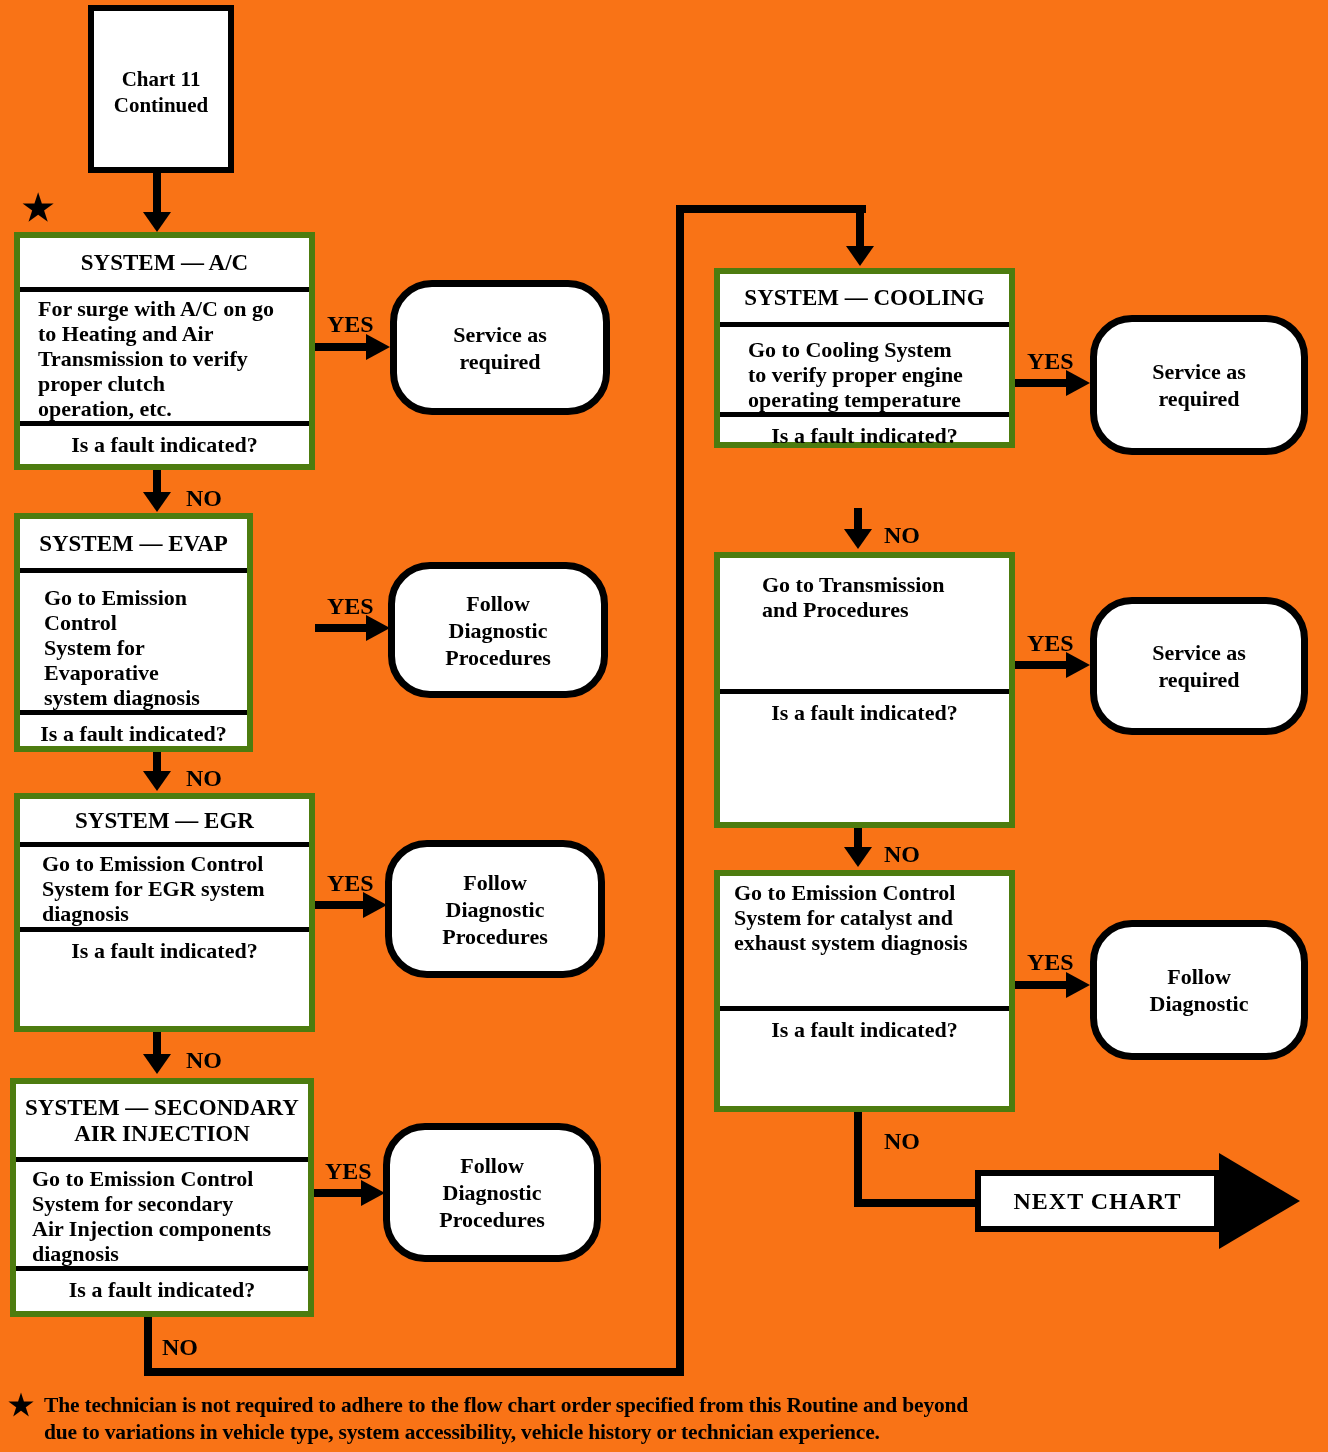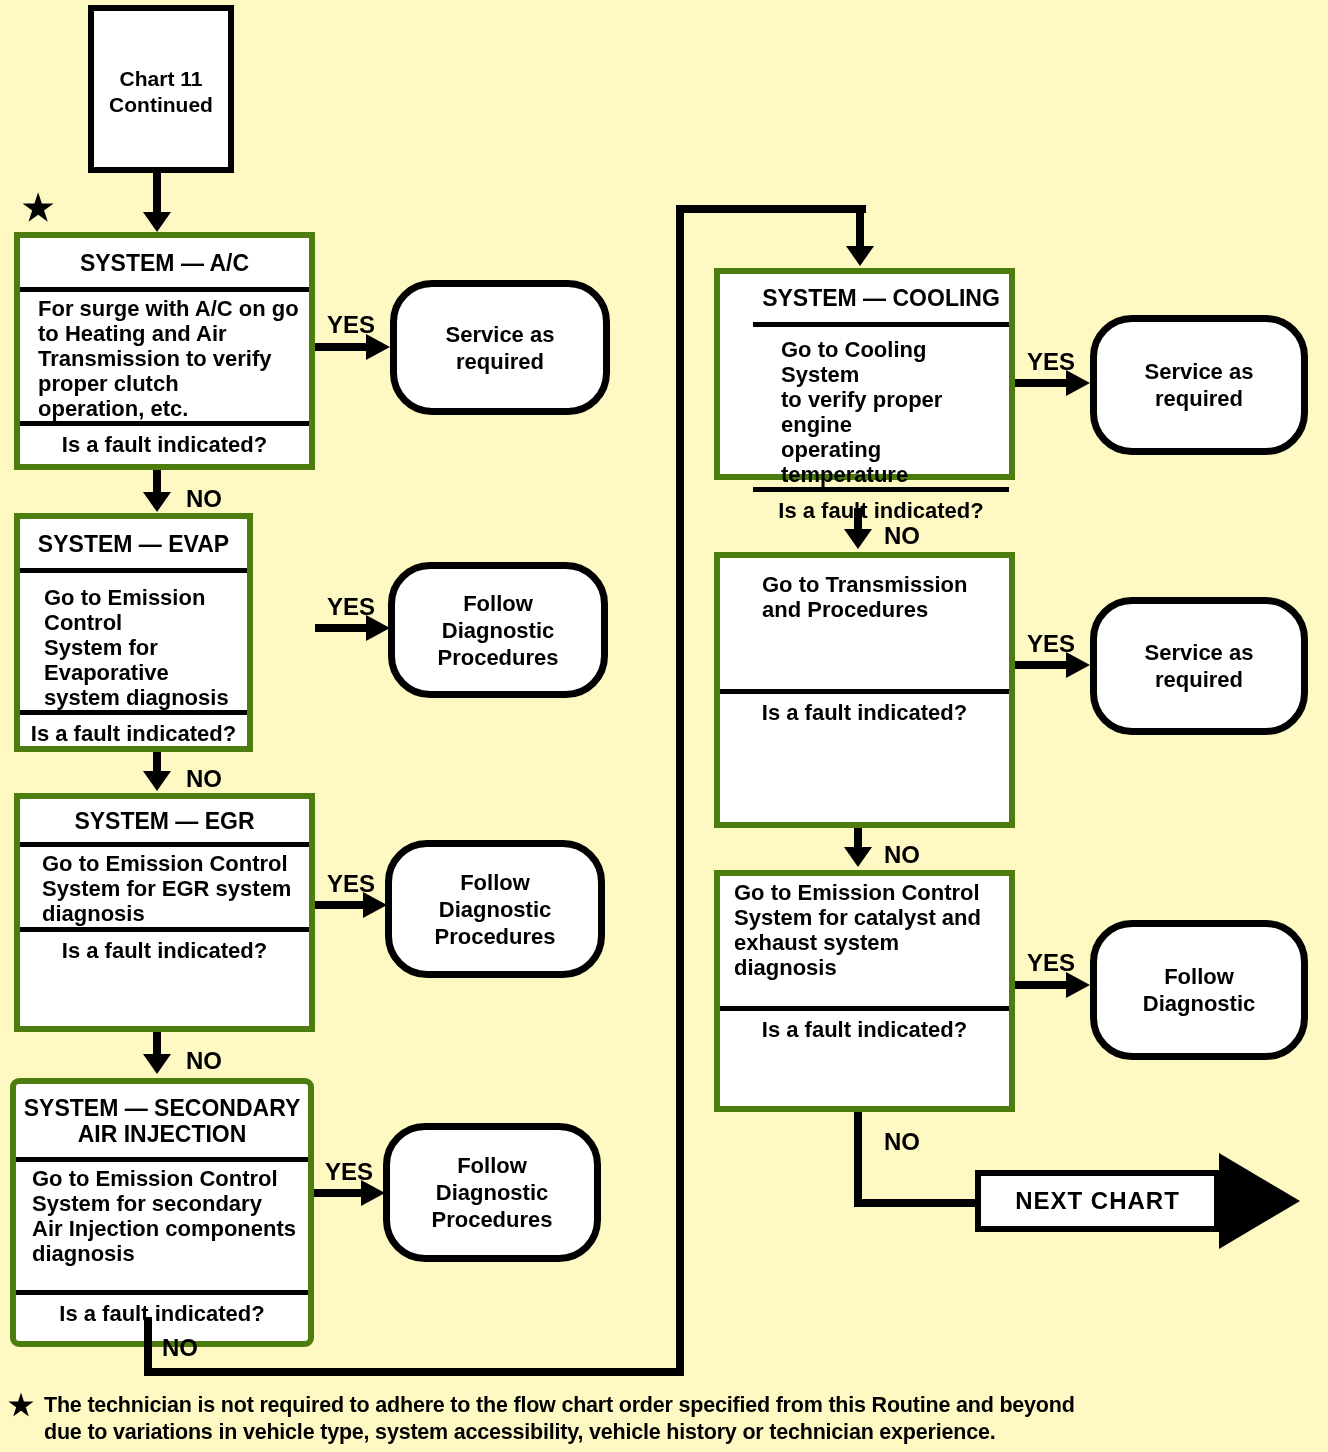--- a/index.html
+++ b/index.html
@@ -1,17 +1,17 @@
 <!DOCTYPE html>
 <html><head>
 <meta charset="utf-8">
 <style>
   html,body{margin:0;padding:0;background:#fff;}
-  .canvas{position:relative;width:1328px;height:1452px;background:#fef9c3;color:#000;
-          font-family:Liberation Sans, sans-serif;font-weight:bold;overflow:hidden;}
+  .canvas{position:relative;width:1328px;height:1452px;background:#f97316;color:#000;
+          font-family:Liberation Serif, serif;font-weight:bold;overflow:hidden;}
   .node{position:absolute;border:6px solid #4d7c0f;background:#fff;display:flex;
         flex-direction:column;box-sizing:border-box;}
   .node-title{border-bottom:5px solid #000;display:flex;align-items:center;justify-content:center;
               text-align:center;font-size:23px;line-height:1.13;white-space:pre-line;flex:none;}
   .node-body{border-bottom:5px solid #000;flex:1;font-size:22px;line-height:25px;
              padding:4px 6px 0 20px;white-space:pre-line;}
   .node-question{flex:none;font-size:22px;text-align:center;padding-top:6px;white-space:pre-line;}
   .outcome{position:absolute;border:7px solid #000;border-radius:42px;background:#fff;
            display:flex;align-items:center;justify-content:center;text-align:center;
            font-size:22px;line-height:27px;white-space:pre-line;box-sizing:border-box;}
@@ -89,21 +89,21 @@
   <div class="ln" style="left:315px;top:901px;width:50px;height:8px;"></div>
   <div class="arr-right" style="left:363px;top:892px;"></div>
   <div class="lbl" style="left:327px;top:862px;">YES</div>
   <div class="outcome" style="left:385px;top:840px;width:220px;height:138px;">Follow
 Diagnostic
 Procedures</div>
   <div class="ln" style="left:153px;top:1032px;width:8px;height:26px;"></div>
   <div class="arr-down" style="left:143px;top:1054px;"></div>
   <div class="lbl" style="left:186px;top:1039px;">NO</div>
 
-  <div class="node" style="left:10px;top:1078px;width:304px;height:269px;border-radius:9px;">
+  <div class="node" style="left:10px;top:1078px;width:304px;height:239px;">
     <div class="node-title" style="height:73px;">SYSTEM — SECONDARY
 AIR INJECTION</div>
     <div class="node-body" style="padding-left:16px;">Go to Emission Control
 System for secondary
 Air Injection components
 diagnosis</div>
     <div class="node-question" style="height:40px;">Is a fault indicated?</div>
   </div>
   <div class="ln" style="left:314px;top:1189px;width:49px;height:8px;"></div>
   <div class="arr-right" style="left:361px;top:1180px;"></div>
@@ -113,21 +113,21 @@
 Procedures</div>
 
   <div class="ln" style="left:144px;top:1317px;width:8px;height:59px;"></div>
   <div class="ln" style="left:144px;top:1368px;width:540px;height:8px;"></div>
   <div class="ln" style="left:676px;top:205px;width:8px;height:1171px;"></div>
   <div class="ln" style="left:676px;top:205px;width:190px;height:8px;"></div>
   <div class="ln" style="left:856px;top:205px;width:8px;height:45px;"></div>
   <div class="arr-down" style="left:846px;top:246px;"></div>
   <div class="lbl" style="left:162px;top:1326px;">NO</div>
 
-  <div class="node" style="left:714px;top:268px;width:301px;height:212px;padding-left:33px;">
+  <div class="node" style="left:714px;top:268px;width:301px;height:180px;">
     <div class="node-title" style="height:48px;">SYSTEM — COOLING</div>
     <div class="node-body" style="padding-top:10px;padding-left:28px;">Go to Cooling System
 to verify proper engine
 operating temperature</div>
     <div class="node-question" style="height:65px;">Is a fault indicated?</div>
   </div>
   <div class="ln" style="left:1015px;top:379px;width:53px;height:8px;"></div>
   <div class="arr-right" style="left:1066px;top:370px;"></div>
   <div class="lbl" style="left:1027px;top:340px;">YES</div>
   <div class="outcome" style="left:1090px;top:315px;width:218px;height:140px;">Service as

